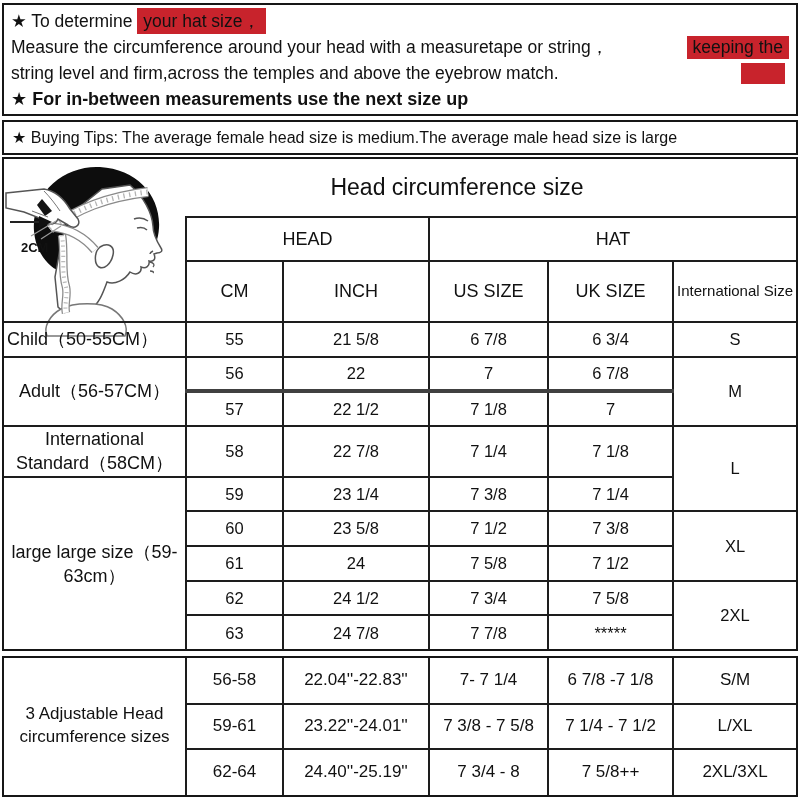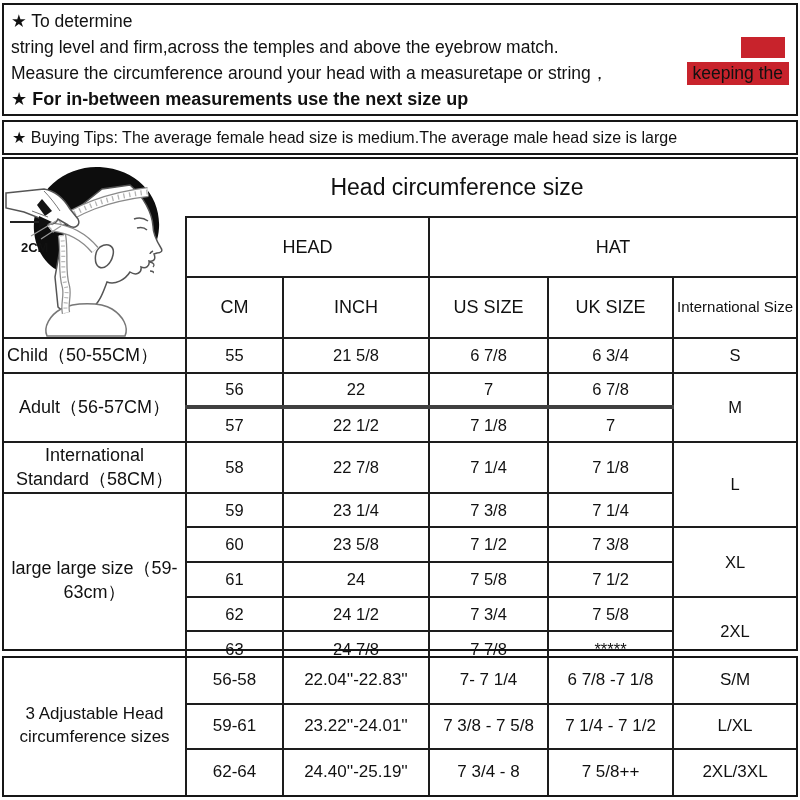--- a/index.html
+++ b/index.html
@@ -30,39 +30,39 @@
   .grid td{border:2px solid #1d1d1d;text-align:center;vertical-align:middle;padding:0;font-size:16.5px;overflow:hidden;}
   .grid td.no-tl{border-top:none;border-left:none;}
   .grid td.col-first{border-left:none;}
   .grid td.col-last{border-right:none;}
   .grid td.row-last{border-bottom:none;}
   .grid td.group-h{font-size:18px;}
   .grid td.col-h{font-size:18px;margin-left:36px;}
   .grid td.col-h.intl{font-size:15px;line-height:1.25;}
   .grid td.rlabel{font-size:18px;line-height:1.35;}
   .grid td.rlabel.left{text-align:left;padding-left:3px;}
-  .grid tr.hA{height:60px;}
+  .grid tr.hA{height:44px;}
   .grid tr.hB{height:61px;}
   .grid tr.dr{height:34.7px;}
   .grid td.thick-top{border-top:4px solid #404040;}
 
   
   #adj-box{top:656px;height:141px;}
   #adj-table{top:0;}
   #adj-table td{font-size:17px;margin-top:36px;}
   #adj-table tr{height:45.6px;}
   #adj-table td.rlabel{font-size:17px;line-height:1.35;}
 </style>
 </head>
 <body>
 
 <div class="box" id="instructions">
-  <div class="instr-line"><span>★ To determine </span></div>
+  <div class="instr-line"><span>★ To determine </span><span class="hl">your hat size，</span></div>
+  <div class="instr-line"><span>Measure the circumference around your head with a measuretape or string，</span><span class="hl push-right">keeping the</span></div>
   <div class="instr-line"><span>string level and firm,across the temples and above the eyebrow match.</span><span class="hl-block"></span></div>
-  <div class="instr-line"><span>Measure the circumference around your head with a measuretape or string，</span><span class="hl push-right">keeping the</span></div>
   <div class="instr-line bold"><span>★ For in-between measurements use the next size up</span></div>
 </div>
 
 <div class="box" id="tips">
   <span>★ Buying Tips: The average female head size is medium.The average male head size is large</span>
 </div>
 
 <div class="box" id="main-box">
 
   <div id="illustration">

